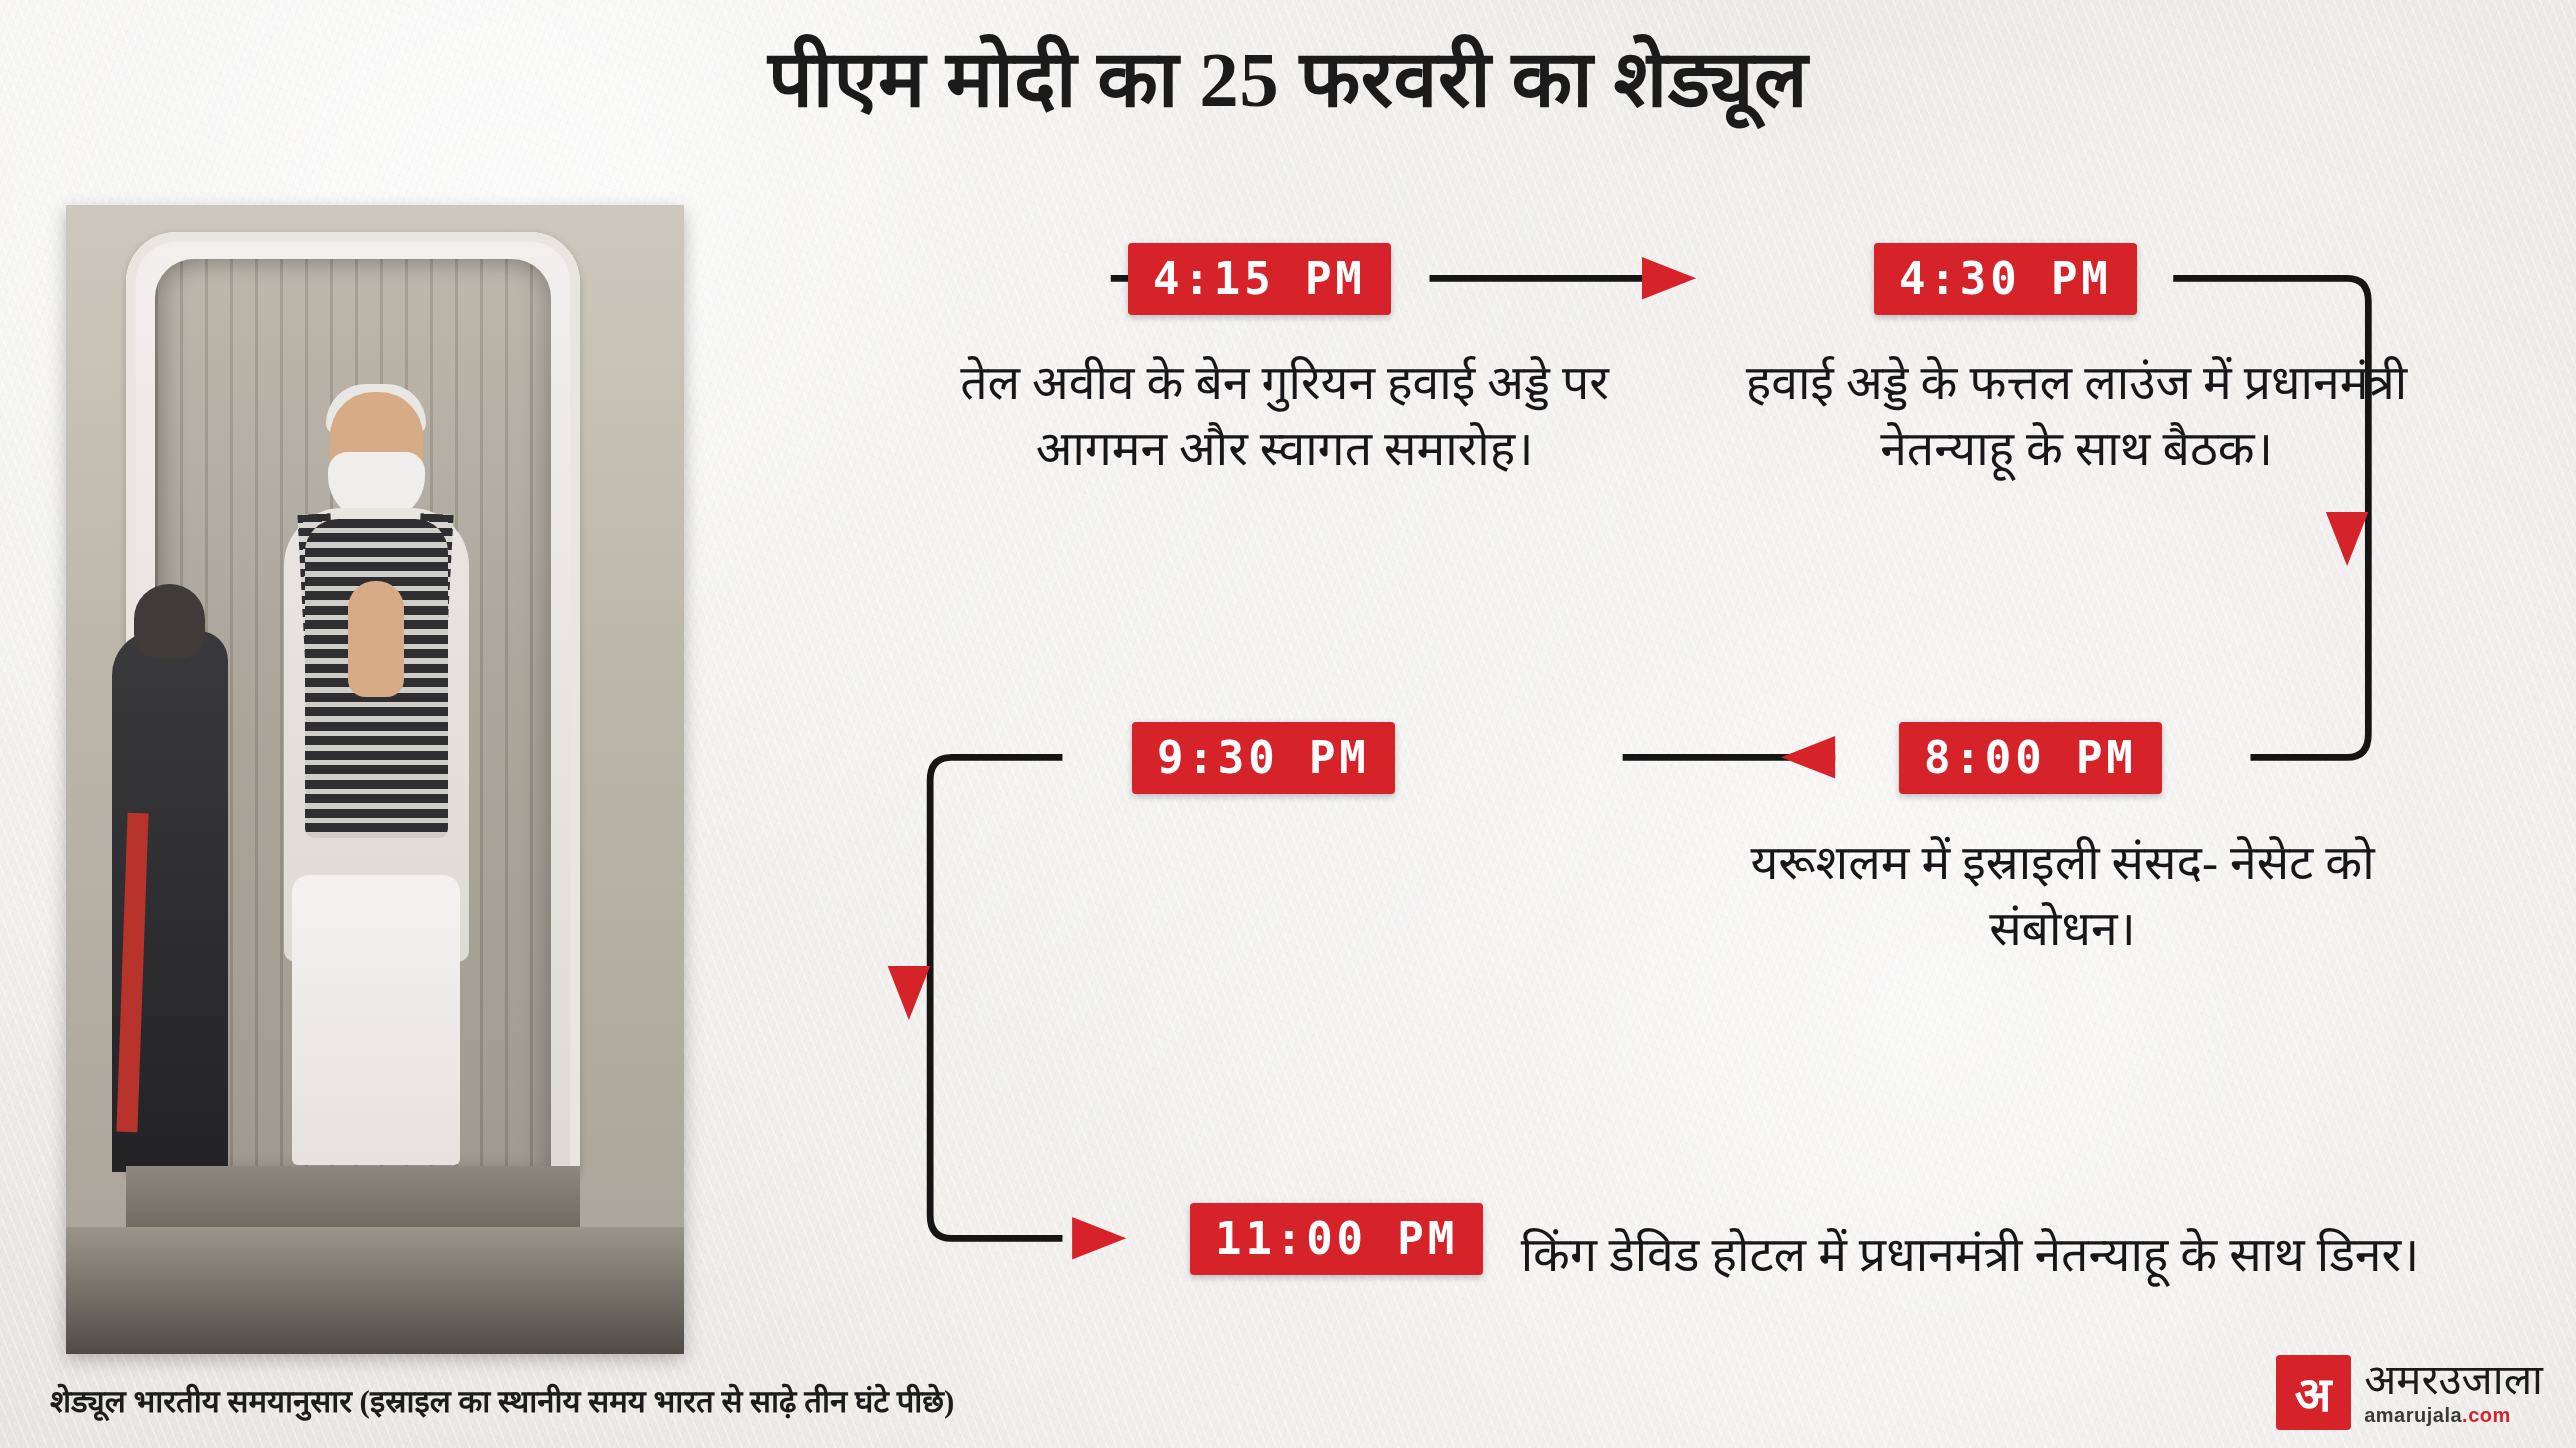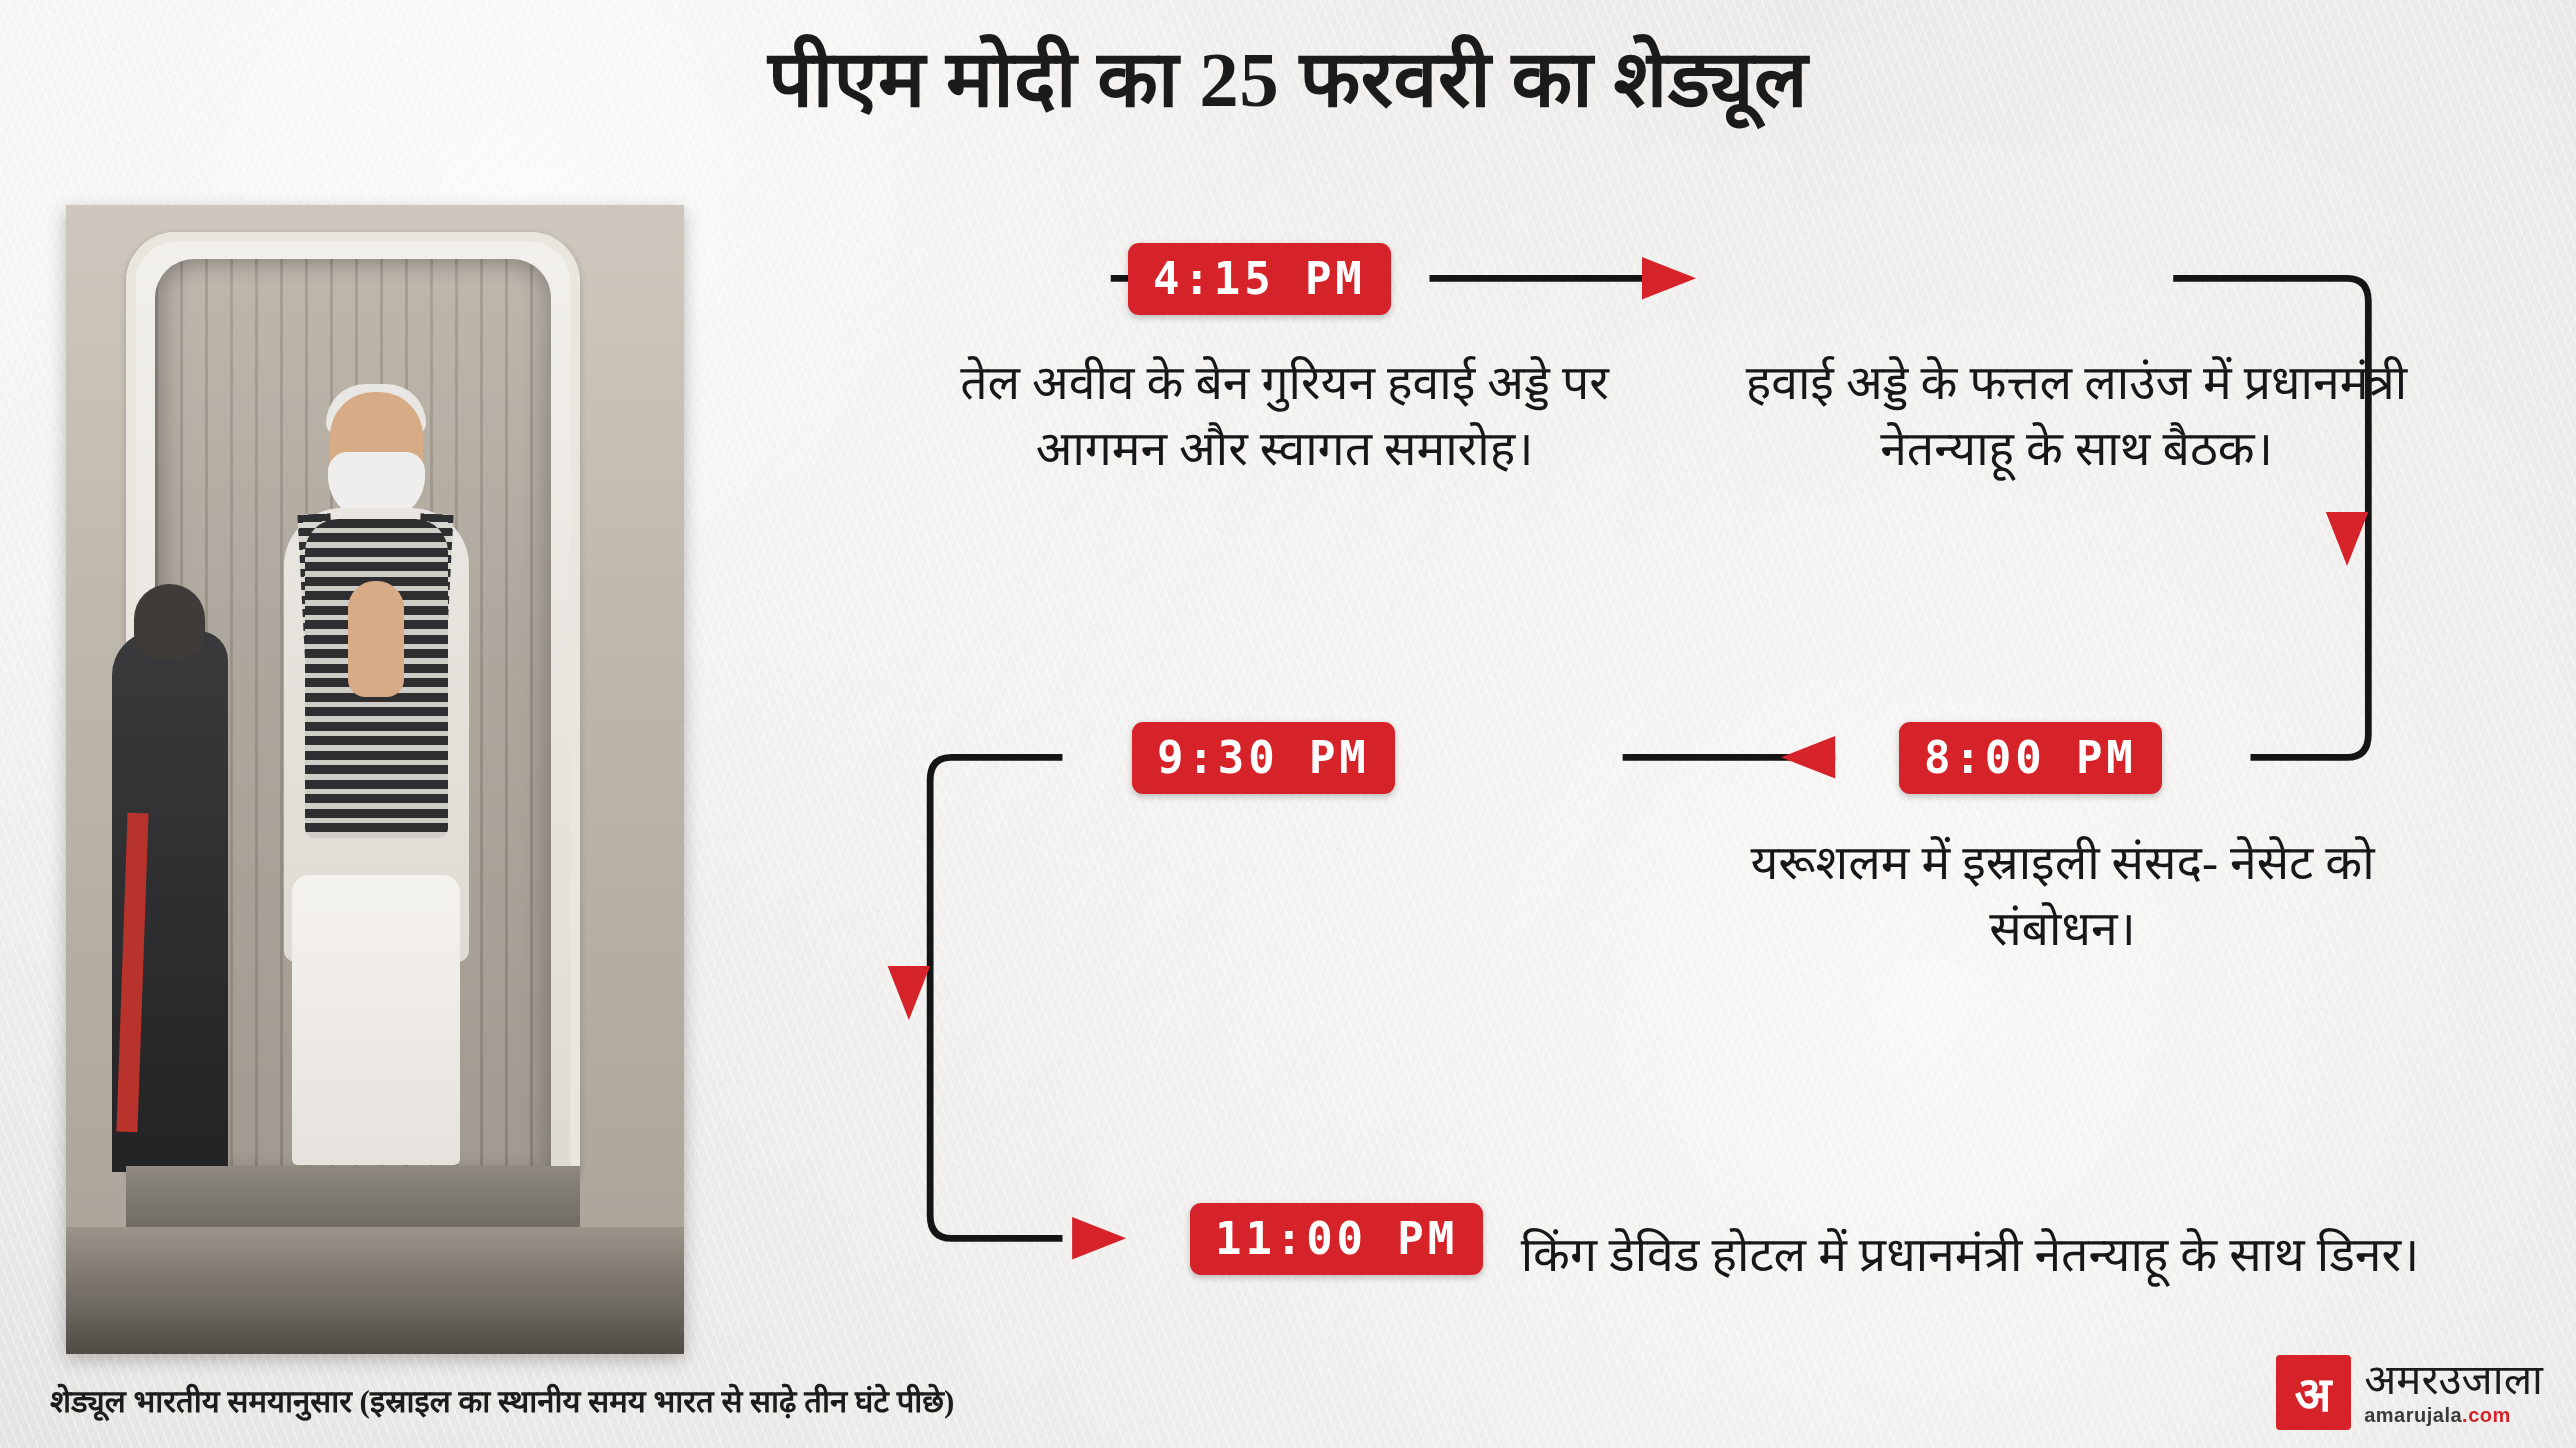--- a/index.html
+++ b/index.html
@@ -204,21 +204,21 @@
   
   .time-badge {
     position: absolute;
     background: #d6232a;
     color: #ffffff;
     font-family: "DejaVu Sans Mono", monospace;
     font-weight: bold;
     font-size: 44px;
     letter-spacing: 3.9px;
     padding: 9.7px 25px 11.6px 25px;
-    border-radius: 11px;
+    border-radius: 4px;
     white-space: nowrap;
     z-index: 6;
     box-shadow: 0 2.9px 6.8px rgba(0,0,0,0.22);
   }
 
   
   .item-text {
     position: absolute;
     font-family: "Liberation Serif", serif;
     font-size: 48px;
@@ -340,20 +340,21 @@
       <polygon points="2452,530 2430,586 2408,530"></polygon>
       <polygon points="1900,762 1844,784 1900,806"></polygon>
       <polygon points="963,1000 941,1056 919,1000"></polygon>
       <polygon points="1110,1260 1166,1282 1110,1304"></polygon>
     </g>
   </svg>
 
   <div class="time-badge" style="left:1128px; top:243px;">4:15 PM</div>
   <div class="item-text" style="left:927px; top:326px; width:715px;">तेल अवीव के बेन गुरियन हवाई अड्डे पर आगमन और स्वागत समारोह।</div>
 
+  <div class="time-badge" style="left:1874px; top:243px;">4:30 PM</div>
   <div class="item-text" style="left:1700px; top:326px; width:753px;">हवाई अड्डे के फत्तल लाउंज में प्रधानमंत्री नेतन्याहू के साथ बैठक।</div>
 
   <div class="time-badge" style="left:1899px; top:722px;">8:00 PM</div>
   <div class="item-text" style="left:1710px; top:806px; width:705px;">यरूशलम में इस्राइली संसद- नेसेट को संबोधन।</div>
 
   <div class="time-badge" style="left:1132px; top:722px;">9:30 PM</div>
 
   <div class="time-badge" style="left:1190px; top:1203px;">11:00 PM</div>
   <div class="item-text left-align" style="left:1487px; top:1198px; width:966px;">किंग डेविड होटल में प्रधानमंत्री नेतन्याहू के साथ डिनर।</div>
 

